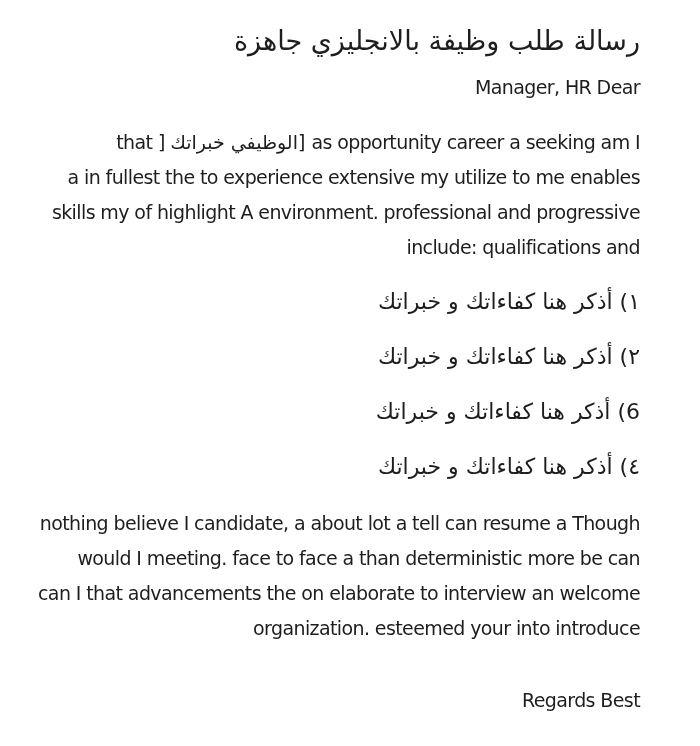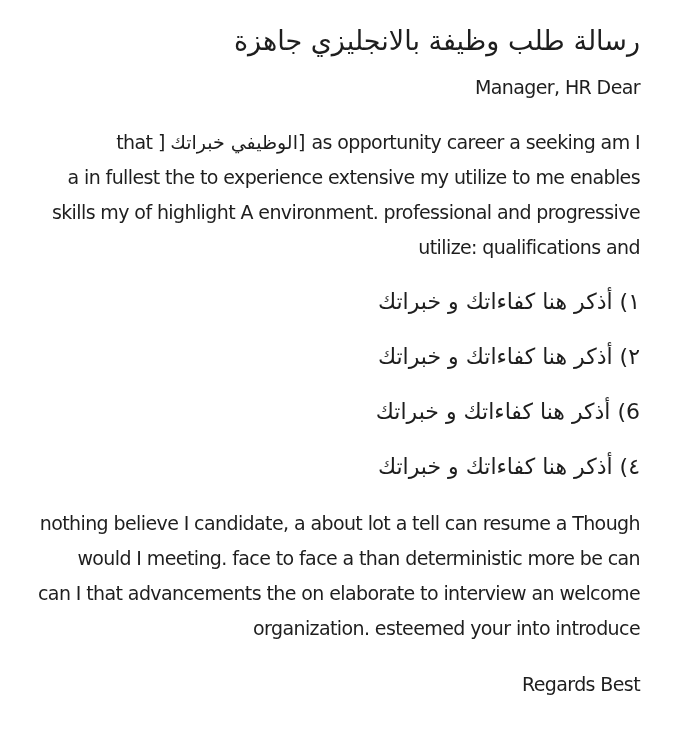--- a/index.html
+++ b/index.html
@@ -50,32 +50,32 @@
 <div class="doc">
 
   <div class="line title" style="top:24px;">رسالة طلب وظيفة بالانجليزي جاهزة</div>
 
   <div class="line" style="top:75px;">Manager, HR Dear</div>
 
   <div>
     <div class="line" style="top:130px;">that ] الوظيفي خبراتك] as opportunity career a seeking am I</div>
     <div class="line" style="top:165px;">a in fullest the to experience extensive my utilize to me enables</div>
     <div class="line" style="top:200px;">skills my of highlight A environment. professional and progressive</div>
-    <div class="line" style="top:235px;">utilize: qualifications and</div>
+    <div class="line" style="top:235px;">include: qualifications and</div>
   </div>
 
   <div>
     <div class="line arabic-item" style="top:290px;">١) أذكر هنا كفاءاتك و خبراتك</div>
     <div class="line arabic-item" style="top:345px;">٢) أذكر هنا كفاءاتك و خبراتك</div>
     <div class="line arabic-item" style="top:400px;">6) أذكر هنا كفاءاتك و خبراتك</div>
     <div class="line arabic-item" style="top:455px;margin-left:45px;">٤) أذكر هنا كفاءاتك و خبراتك</div>
   </div>
 
   <div>
     <div class="line" style="top:511px;">nothing believe I candidate, a about lot a tell can resume a Though</div>
     <div class="line" style="top:546px;">would I meeting. face to face a than deterministic more be can</div>
     <div class="line" style="top:581px;">can I that advancements the on elaborate to interview an welcome</div>
     <div class="line" style="top:616px;">organization. esteemed your into introduce</div>
   </div>
 
-  <div class="line" style="top:672px;">Regards Best</div>
+  <div class="line" style="top:688px;">Regards Best</div>
 
 </div>
 
 </body></html>

